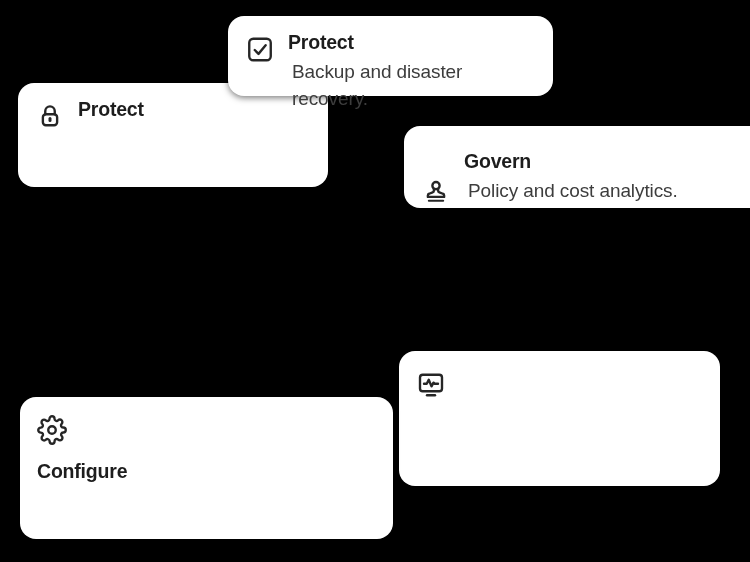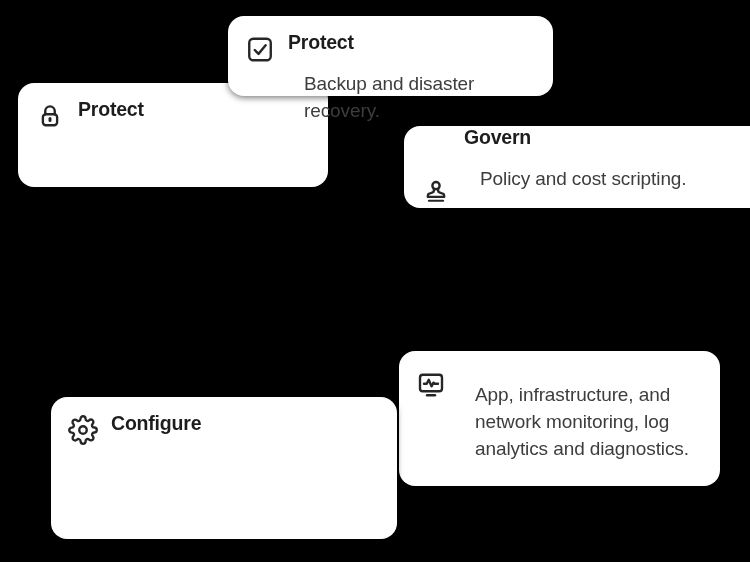--- a/index.html
+++ b/index.html
@@ -31,34 +31,34 @@
   .card .txt{min-width:0;}
   .card h3{
     margin:0 0 2px 0;
     font-size:19.5px;
     line-height:24px;
     font-weight:700;
     color:#1d1d1d;
     letter-spacing:-0.2px;
   }
   .card p{
-    margin:16px;
+    margin:4px;
     font-size:19px;
     line-height:27px;
     font-weight:400;
     color:#3d3d3d;
     white-space:pre-line;
     letter-spacing:-0.1px;
   }
   
   #card-protect  {left:228px;top:16px; width:325px;height:80px; z-index:3;}
   #card-secure   {left:18px; top:83px; width:310px;height:104px;z-index:2;}
   #card-govern   {left:404px;top:126px;width:376px;height:82px; z-index:1;align-items:flex-end;}
   #card-monitor  {left:399px;top:351px;width:321px;height:135px;z-index:1;}
-  #card-configure{left:51px; top:397px;width:346px;height:142px;z-index:1;}
+  #card-configure{left:20px; top:397px;width:373px;height:142px;z-index:1;flex-direction:column;}
 </style>
 </head>
 <body>
 
 <div id="canvas">
 
   <div class="card" id="card-protect">
     <span class="icon">
       <svg viewBox="0 0 24 24" fill="none" stroke="currentColor" stroke-width="1.9" stroke-linecap="round" stroke-linejoin="round">
         <rect x="3.4" y="3.8" width="17.2" height="17.2" rx="3.2"></rect>
@@ -87,36 +87,33 @@
   <div class="card" id="card-govern">
     <span class="icon">
       <svg viewBox="0 0 24 24" fill="none" stroke="currentColor" stroke-width="1.9" stroke-linecap="round" stroke-linejoin="round">
         <circle cx="12" cy="6.9" r="2.9"></circle>
         <path d="M10.3 9.3 L10.3 11 C10.3 11.6 9.9 12.1 9.3 12.3 L6.5 13.4 C5.9 13.6 5.5 14.2 5.5 14.8 L5.5 15.9 L18.5 15.9 L18.5 14.8 C18.5 14.2 18.1 13.6 17.5 13.4 L14.7 12.3 C14.1 12.1 13.7 11.6 13.7 11 L13.7 9.3"></path>
         <path d="M6.3 19 L17.7 19" stroke-width="1.7"></path>
       </svg>
     </span>
     <div class="txt">
       <h3>Govern</h3>
-      <p>Policy and cost scripting.</p>
+      <p>Policy and cost analytics.</p>
     </div>
   </div>
 
   <div class="card" id="card-monitor">
     <span class="icon">
       <svg viewBox="0 0 24 24" fill="none" stroke="currentColor" stroke-width="1.9" stroke-linecap="round" stroke-linejoin="round">
         <rect x="3.2" y="4.6" width="17.6" height="13.2" rx="2.2"></rect>
         <polyline points="6.4,11.8 8.6,11.8 10.2,8.6 12.4,13.9 14,10.9 15,11.8 17.6,11.8"></polyline>
         <path d="M8.8 21 L15.2 21"></path>
       </svg>
     </span>
     <div class="txt">
-      <p>App, infrastructure, and
-network monitoring, log
-analytics and diagnostics.</p>
     </div>
   </div>
 
   <div class="card" id="card-configure">
     <span class="icon">
       <svg viewBox="0 0 24 24" fill="none" stroke="currentColor" stroke-width="1.9" stroke-linecap="round" stroke-linejoin="round">
         <circle cx="12" cy="12" r="3"></circle>
         <path d="M19.4 15a1.65 1.65 0 0 0 .33 1.82l.06.06a2 2 0 0 1 0 2.83 2 2 0 0 1-2.83 0l-.06-.06a1.65 1.65 0 0 0-1.82-.33 1.65 1.65 0 0 0-1 1.51V21a2 2 0 0 1-2 2 2 2 0 0 1-2-2v-.09A1.65 1.65 0 0 0 9 19.4a1.65 1.65 0 0 0-1.82.33l-.06.06a2 2 0 0 1-2.83 0 2 2 0 0 1 0-2.83l.06-.06a1.65 1.65 0 0 0 .33-1.82 1.65 1.65 0 0 0-1.51-1H3a2 2 0 0 1-2-2 2 2 0 0 1 2-2h.09A1.65 1.65 0 0 0 4.6 9a1.65 1.65 0 0 0-.33-1.82l-.06-.06a2 2 0 0 1 0-2.83 2 2 0 0 1 2.83 0l.06.06a1.65 1.65 0 0 0 1.82.33H9a1.65 1.65 0 0 0 1-1.51V3a2 2 0 0 1 2-2 2 2 0 0 1 2 2v.09a1.65 1.65 0 0 0 1 1.51 1.65 1.65 0 0 0 1.82-.33l.06-.06a2 2 0 0 1 2.83 0 2 2 0 0 1 0 2.83l-.06.06a1.65 1.65 0 0 0-.33 1.82V9a1.65 1.65 0 0 0 1.51 1H21a2 2 0 0 1 2 2 2 2 0 0 1-2 2h-.09a1.65 1.65 0 0 0-1.51 1z"></path>
       </svg>
     </span>

